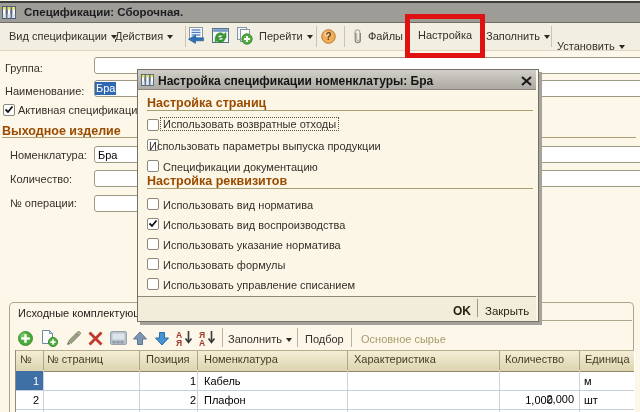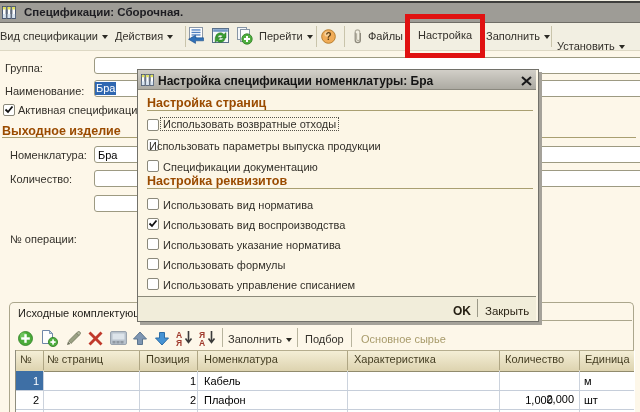--- a/index.html
+++ b/index.html
@@ -25,21 +25,21 @@
  <rect x="0.9" y="0.9" width="2.8" height="2.6" fill="#e2e25c"></rect>
     <rect x="5.6" y="0.9" width="2.8" height="2.6" fill="#e2e25c"></rect>
     <rect x="10.3" y="0.9" width="2.8" height="2.6" fill="#e2e25c"></rect>
  <rect x="0.9" y="8" width="2.8" height="4" fill="#d8e4f0"></rect>
     <rect x="5.6" y="8" width="2.8" height="4" fill="#d8e4f0"></rect>
     <rect x="10.3" y="8" width="2.8" height="4" fill="#d8e4f0"></rect>
 </svg>
 <div class="lbl" style="left:24px;top:6px;font-weight:bold;color:#1d1d22;font-size:11.5px;">Спецификации: Сборочная.</div>
 
 <div class="abs" style="left:0;top:23px;width:640px;height:27px;background:#f2efe2;border-bottom:1px solid #ddd8c4;"></div>
-<div class="lbl" style="left:0;top:30px;">Вид спецификации<span class="dd"></span></div>
+<div class="lbl" style="left:9px;top:30px;">Вид спецификации<span class="dd"></span></div>
 <div class="lbl" style="left:115px;top:30px;">Действия<span class="dd"></span></div>
 <div class="sep" style="left:185px;top:26px;height:21px;"></div>
 
 <svg class="abs" style="left:186px;top:27px;" width="20" height="18" viewBox="0 0 20 18">
  <rect x="3.5" y="0.5" width="13" height="12" fill="#fdfdfd" stroke="#8b97a6" stroke-width="1"></rect>
  <rect x="5.5" y="2.3" width="9" height="1.3" fill="#4d7fc0"></rect>
     <rect x="5.5" y="4.8" width="9" height="1.3" fill="#4d7fc0"></rect>
     <rect x="5.5" y="7.3" width="9" height="1.3" fill="#4d7fc0"></rect>
     <rect x="5.5" y="9.8" width="5" height="1.3" fill="#4d7fc0"></rect>
  <path d="M17.5 10.8 L9.5 10.8 L9.5 8.2 L2.5 12.3 L9.5 16.4 L9.5 13.8 L17.5 13.8 Z" fill="#2f70b8" stroke="#1d4f8a" stroke-width="0.6"></path>
@@ -90,21 +90,21 @@
   </svg>
 <div class="lbl" style="left:18px;top:104px;">Активная спецификация</div>
 <div class="lbl brown" style="left:2px;top:124px;">Выходное изделие</div>
 <div class="hline" style="left:2px;top:137px;width:634px;"></div>
 <div class="inp" style="left:94px;top:146px;width:549px;height:15px;"></div>
 <div class="lbl" style="left:10px;top:149px;">Номенклатура:</div>
 <div class="lbl" style="left:98px;top:149px;color:#000;">Бра</div>
 <div class="inp" style="left:94px;top:170px;width:549px;height:15px;"></div>
 <div class="lbl" style="left:10px;top:173px;">Количество:</div>
 <div class="inp" style="left:94px;top:195px;width:160px;height:15px;"></div>
-<div class="lbl" style="left:10px;top:197px;margin-top:36px;">№ операции:</div>
+<div class="lbl" style="left:10px;top:197px;">№ операции:</div>
 
 <div class="abs" style="left:9px;top:302px;width:623px;height:110px;border:1px solid #aba68c;border-bottom:none;border-radius:5px 5px 0 0;"></div>
 <div class="abs" style="left:540px;top:320px;width:92px;height:1px;background:#aba68c;"></div>
 <div class="lbl" style="left:18px;top:307px;color:#23211c;">Исходные комплектующие</div>
 
 <svg class="abs" style="left:18px;top:331px;" width="15" height="15" viewBox="0 0 15 15">
  <circle cx="7.5" cy="7.5" r="7" fill="#4cab3a" stroke="#2c7d22" stroke-width="0.8"></circle>
  <circle cx="5.5" cy="5" r="3.5" fill="#7ed06c" opacity="0.7"></circle>
  <rect x="3.2" y="6.3" width="8.6" height="2.4" fill="#fff"></rect>
     <rect x="6.3" y="3.2" width="2.4" height="8.6" fill="#fff"></rect>

